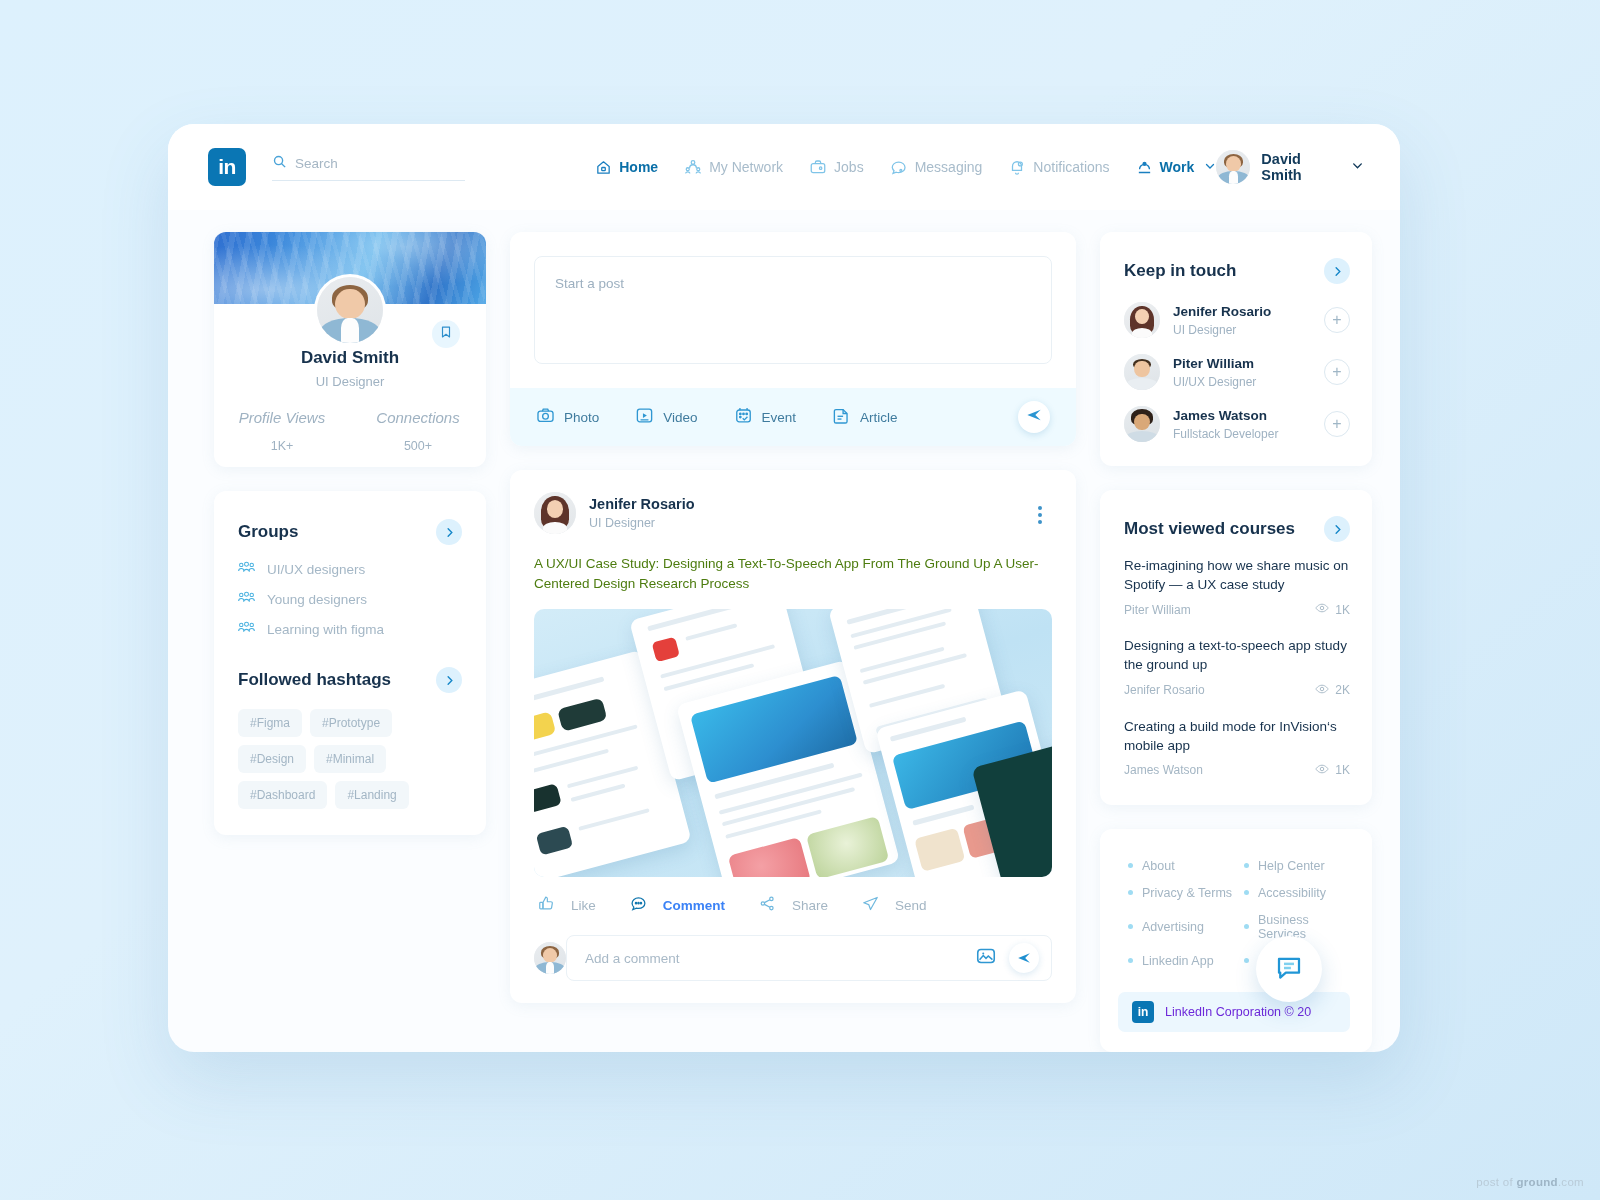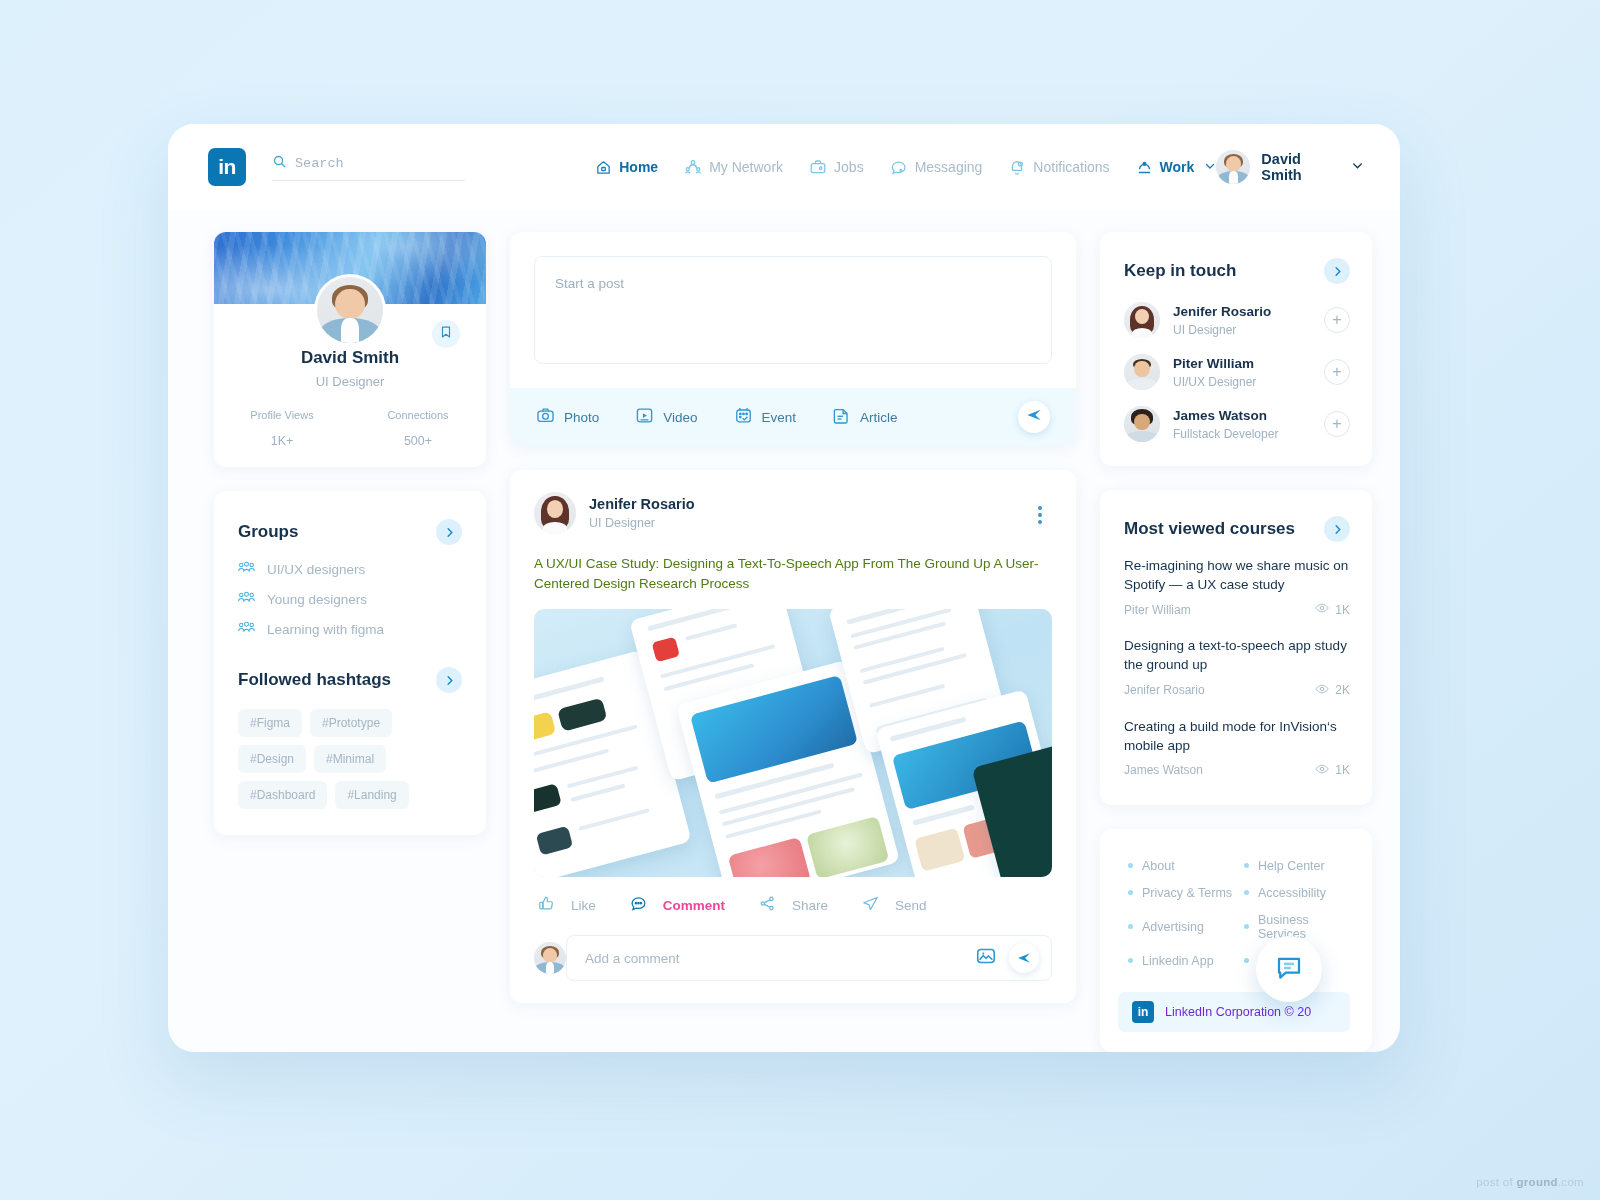--- a/index.html
+++ b/index.html
@@ -51,21 +51,21 @@
     gap: 8px;
     border-bottom: 1px solid #dde9f2;
     padding-bottom: 7px;
   }
   .search-input {
     border: none; outline: none;
     font-size: 13.5px;
     color: #8b9eb0;
     background: transparent;
     width: 100%;
-    font-family: Liberation Mono, monospace;
+    font-family: Liberation Sans, sans-serif;
   }
   .search-input::placeholder { color: #a5b6c4; }
 
   .nav {
     display: flex;
     align-items: center;
     gap: 26px;
     margin-left: 130px;
   }
   .nav-item {
@@ -167,21 +167,21 @@
     position: absolute; right: 26px; top: 88px;
     width: 28px; height: 28px; border-radius: 50%;
     background: #e8f6fe;
     display: flex; align-items: center; justify-content: center;
     cursor: pointer; z-index: 3;
   }
   .p-name { text-align: center; margin-top: 44px; font-size: 17px; font-weight: bold; color: #17324d; }
   .p-role { text-align: center; margin-top: 6px; font-size: 13px; color: #9fb2c2; }
   .p-stats { display: flex; margin-top: 20px; }
   .p-stat { flex: 1; text-align: center; }
-  .p-stat .lbl { font-size: 11px; color: #9fb2c2; }
+  .p-stat .lbl { font-size: 15px; color: #9fb2c2; font-style: italic; }
   .p-stat .val { font-size: 12.5px; color: #9fb2c2; margin-top: 13px; }
 
   .groups-card { padding: 28px 24px 26px 24px; }
   .sec-head { display: flex; align-items: center; justify-content: space-between; }
   .sec-title { font-size: 17px; font-weight: bold; color: #17324d; }
   .chev-btn {
     width: 26px; height: 26px; border-radius: 50%;
     background: #ddf1fd; color: #1486c8;
     display: flex; align-items: center; justify-content: center;
     cursor: pointer; font-size: 13px;
@@ -243,21 +243,21 @@
     position: relative;
     background: linear-gradient(160deg,#d3ecf8 0%, #bfe2f4 45%, #cfeaf7 100%);
   }
   .mock { position: absolute; background: #fff; border-radius: 9px;
           box-shadow: 0 6px 18px rgba(60,120,160,.17); transform-origin: center; }
   .mock .ln { position: absolute; background: #e3ecf2; border-radius: 2px; }
   .ph-img { position:absolute; border-radius:7px; }
 
   .post-actions { display: flex; align-items: center; gap: 34px; margin-top: 18px; padding-left: 4px; }
   .pa-item { display: flex; align-items: center; gap: 16px; font-size: 13.5px; color: #a4b6c4; cursor: pointer; }
-  .pa-item.active { color: #ec4899; font-weight: bold; }
+  .pa-item.active { color: #3b82f6; font-weight: bold; }
 
   .comment-row { display: flex; align-items: center; margin-top: 20px; }
   .comment-box {
     flex: 1; height: 46px;
     border: 1px solid #eaf1f6; border-radius: 8px;
     display: flex; align-items: center;
     padding: 0 12px 0 18px;
     gap: 12px;
   }
   .comment-input {

